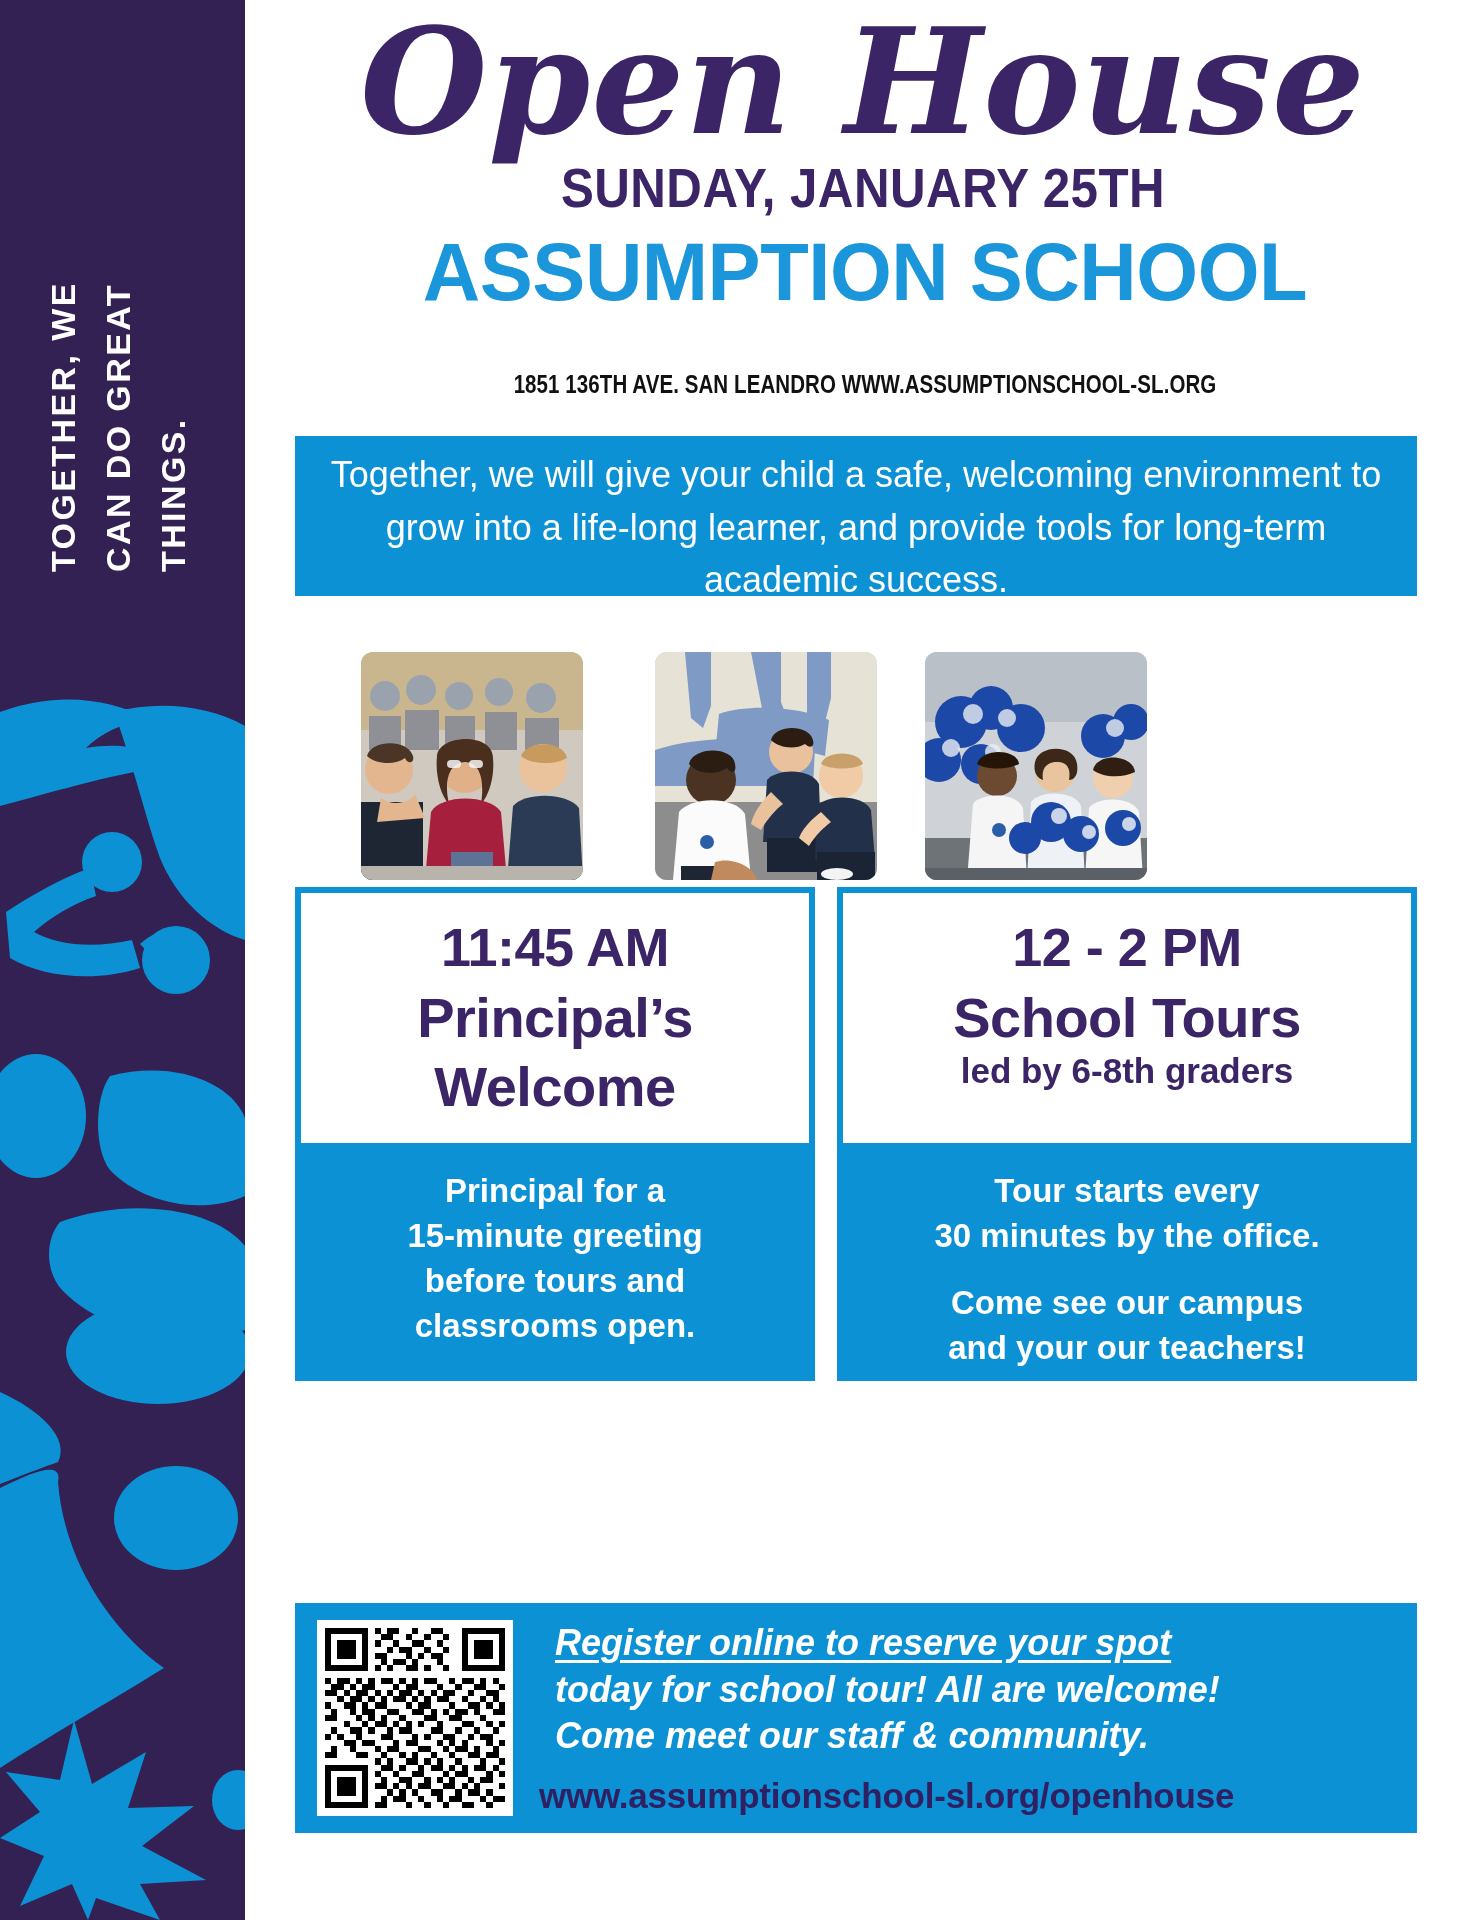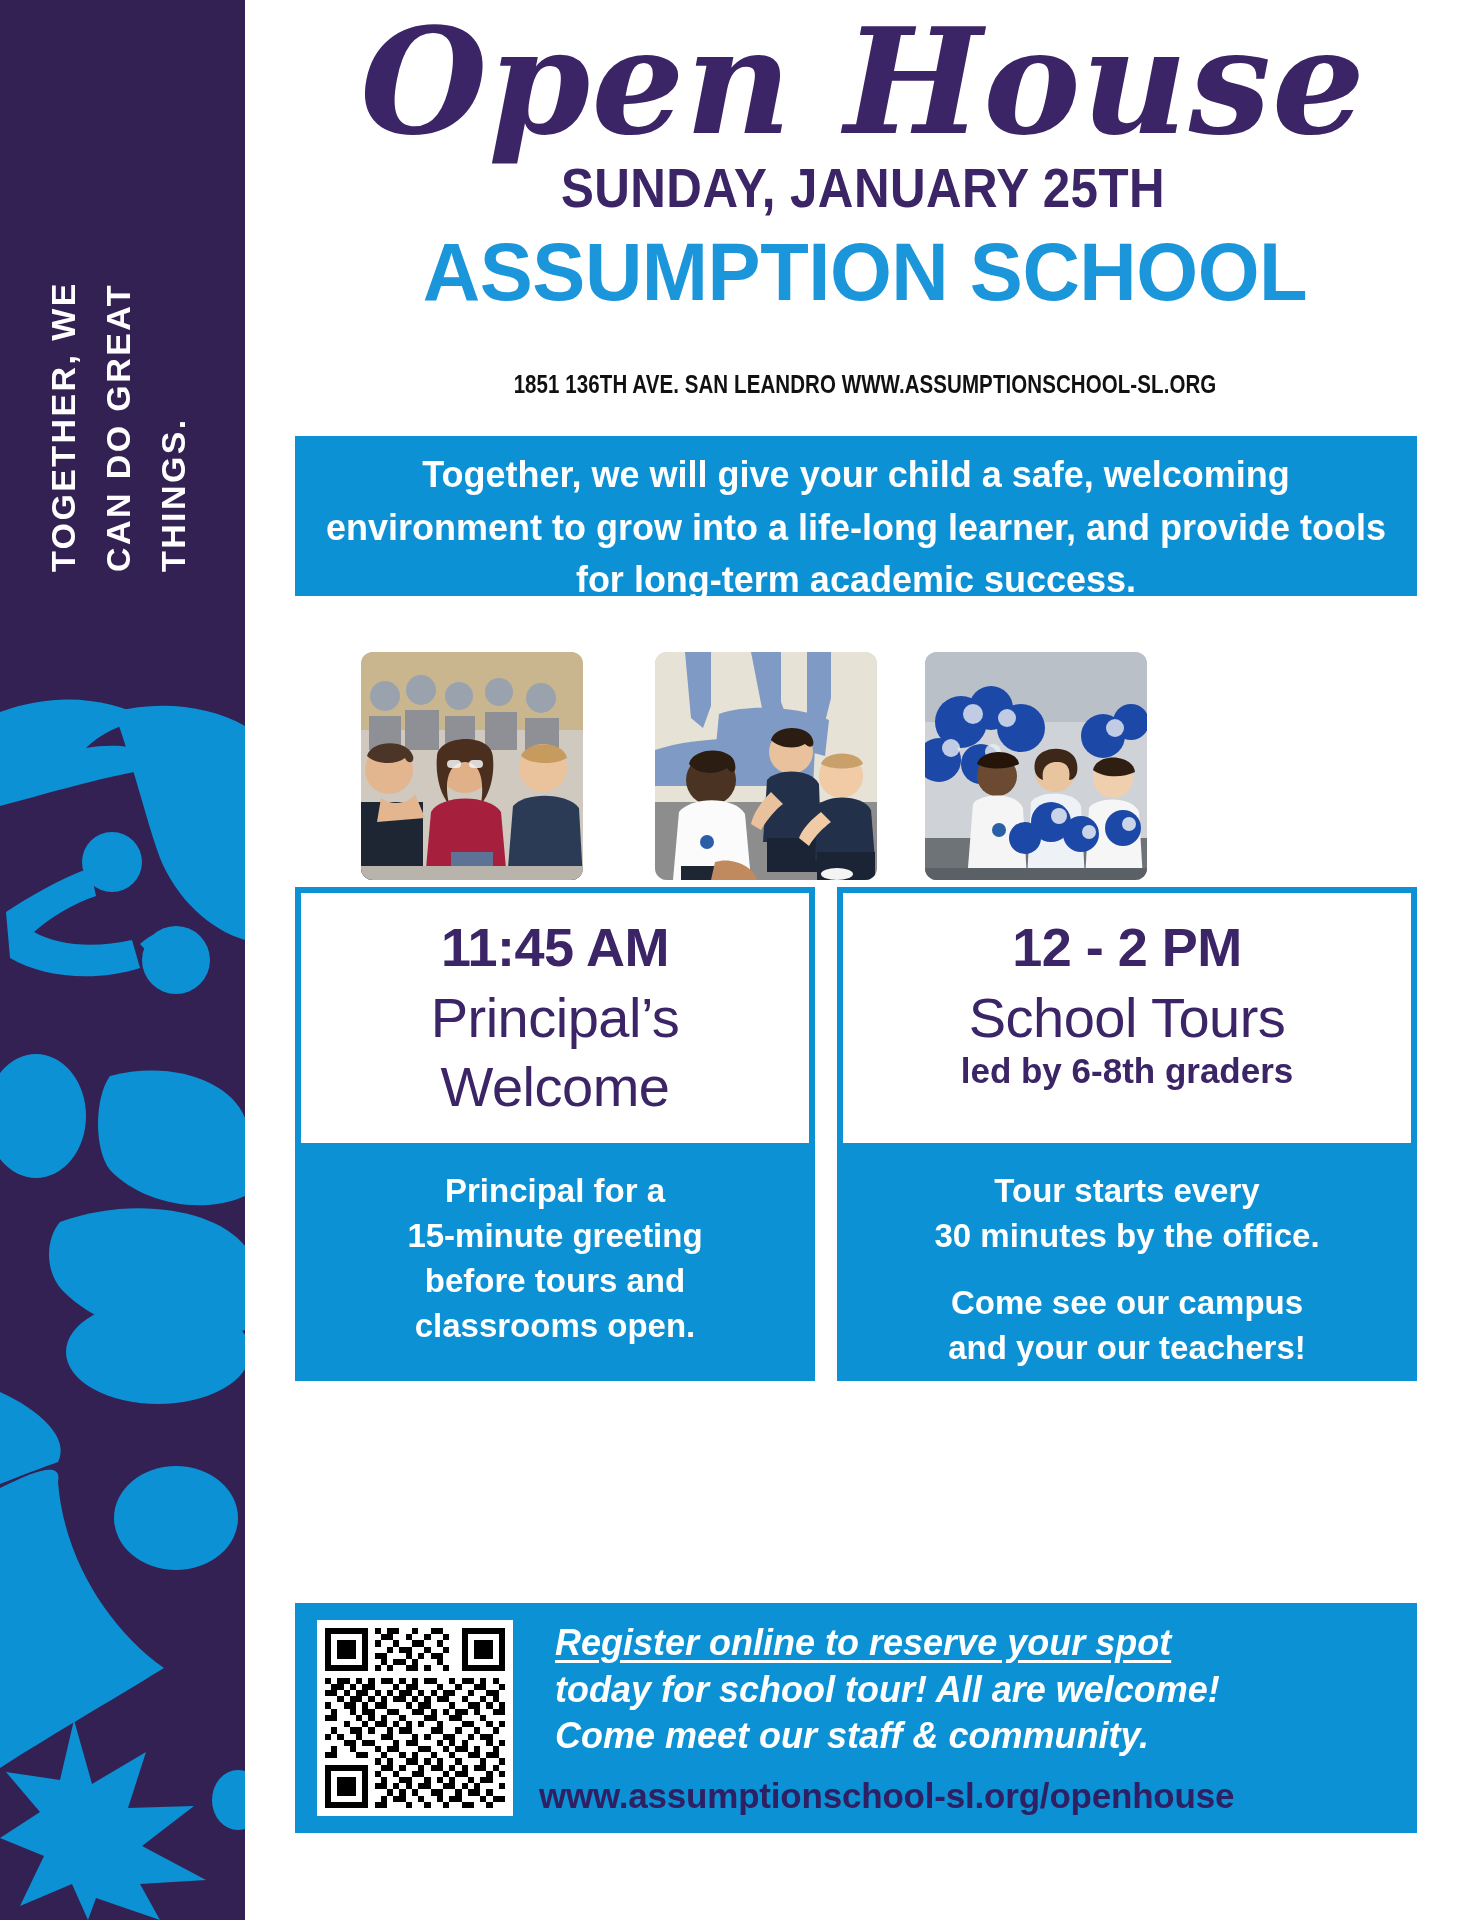--- a/index.html
+++ b/index.html
@@ -106,21 +106,21 @@
     left: 50px; top: 436px;
     width: 1122px; height: 160px;
     background: #0d91d5;
     display: flex;
     align-items: center;
     justify-content: center;
     padding: 6px 22px;
   }
   .intro-banner p {
     color: #ffffff;
-    font-weight: bold;
+    font-weight: normal;
     font-size: 36px;
     line-height: 1.47;
     text-align: center;
     margin-top: 24px;
   }
 
   
   .photos {
     position: absolute;
     left: 50px; top: 652px;
@@ -155,21 +155,21 @@
 
   .card-time {
     color: #3b2566;
     font-weight: bold;
     font-size: 54px;
     line-height: 1.2;
     letter-spacing: -0.5px;
   }
   .card-title {
     color: #3b2566;
-    font-weight: 400;
+    font-weight: 700;
     font-size: 56px;
     line-height: 1.13;
     letter-spacing: -0.5px;
     margin-top: 6px;
   }
   .card-sub {
     color: #3b2566;
     font-weight: 700;
     font-size: 35px;
     line-height: 1.15;

